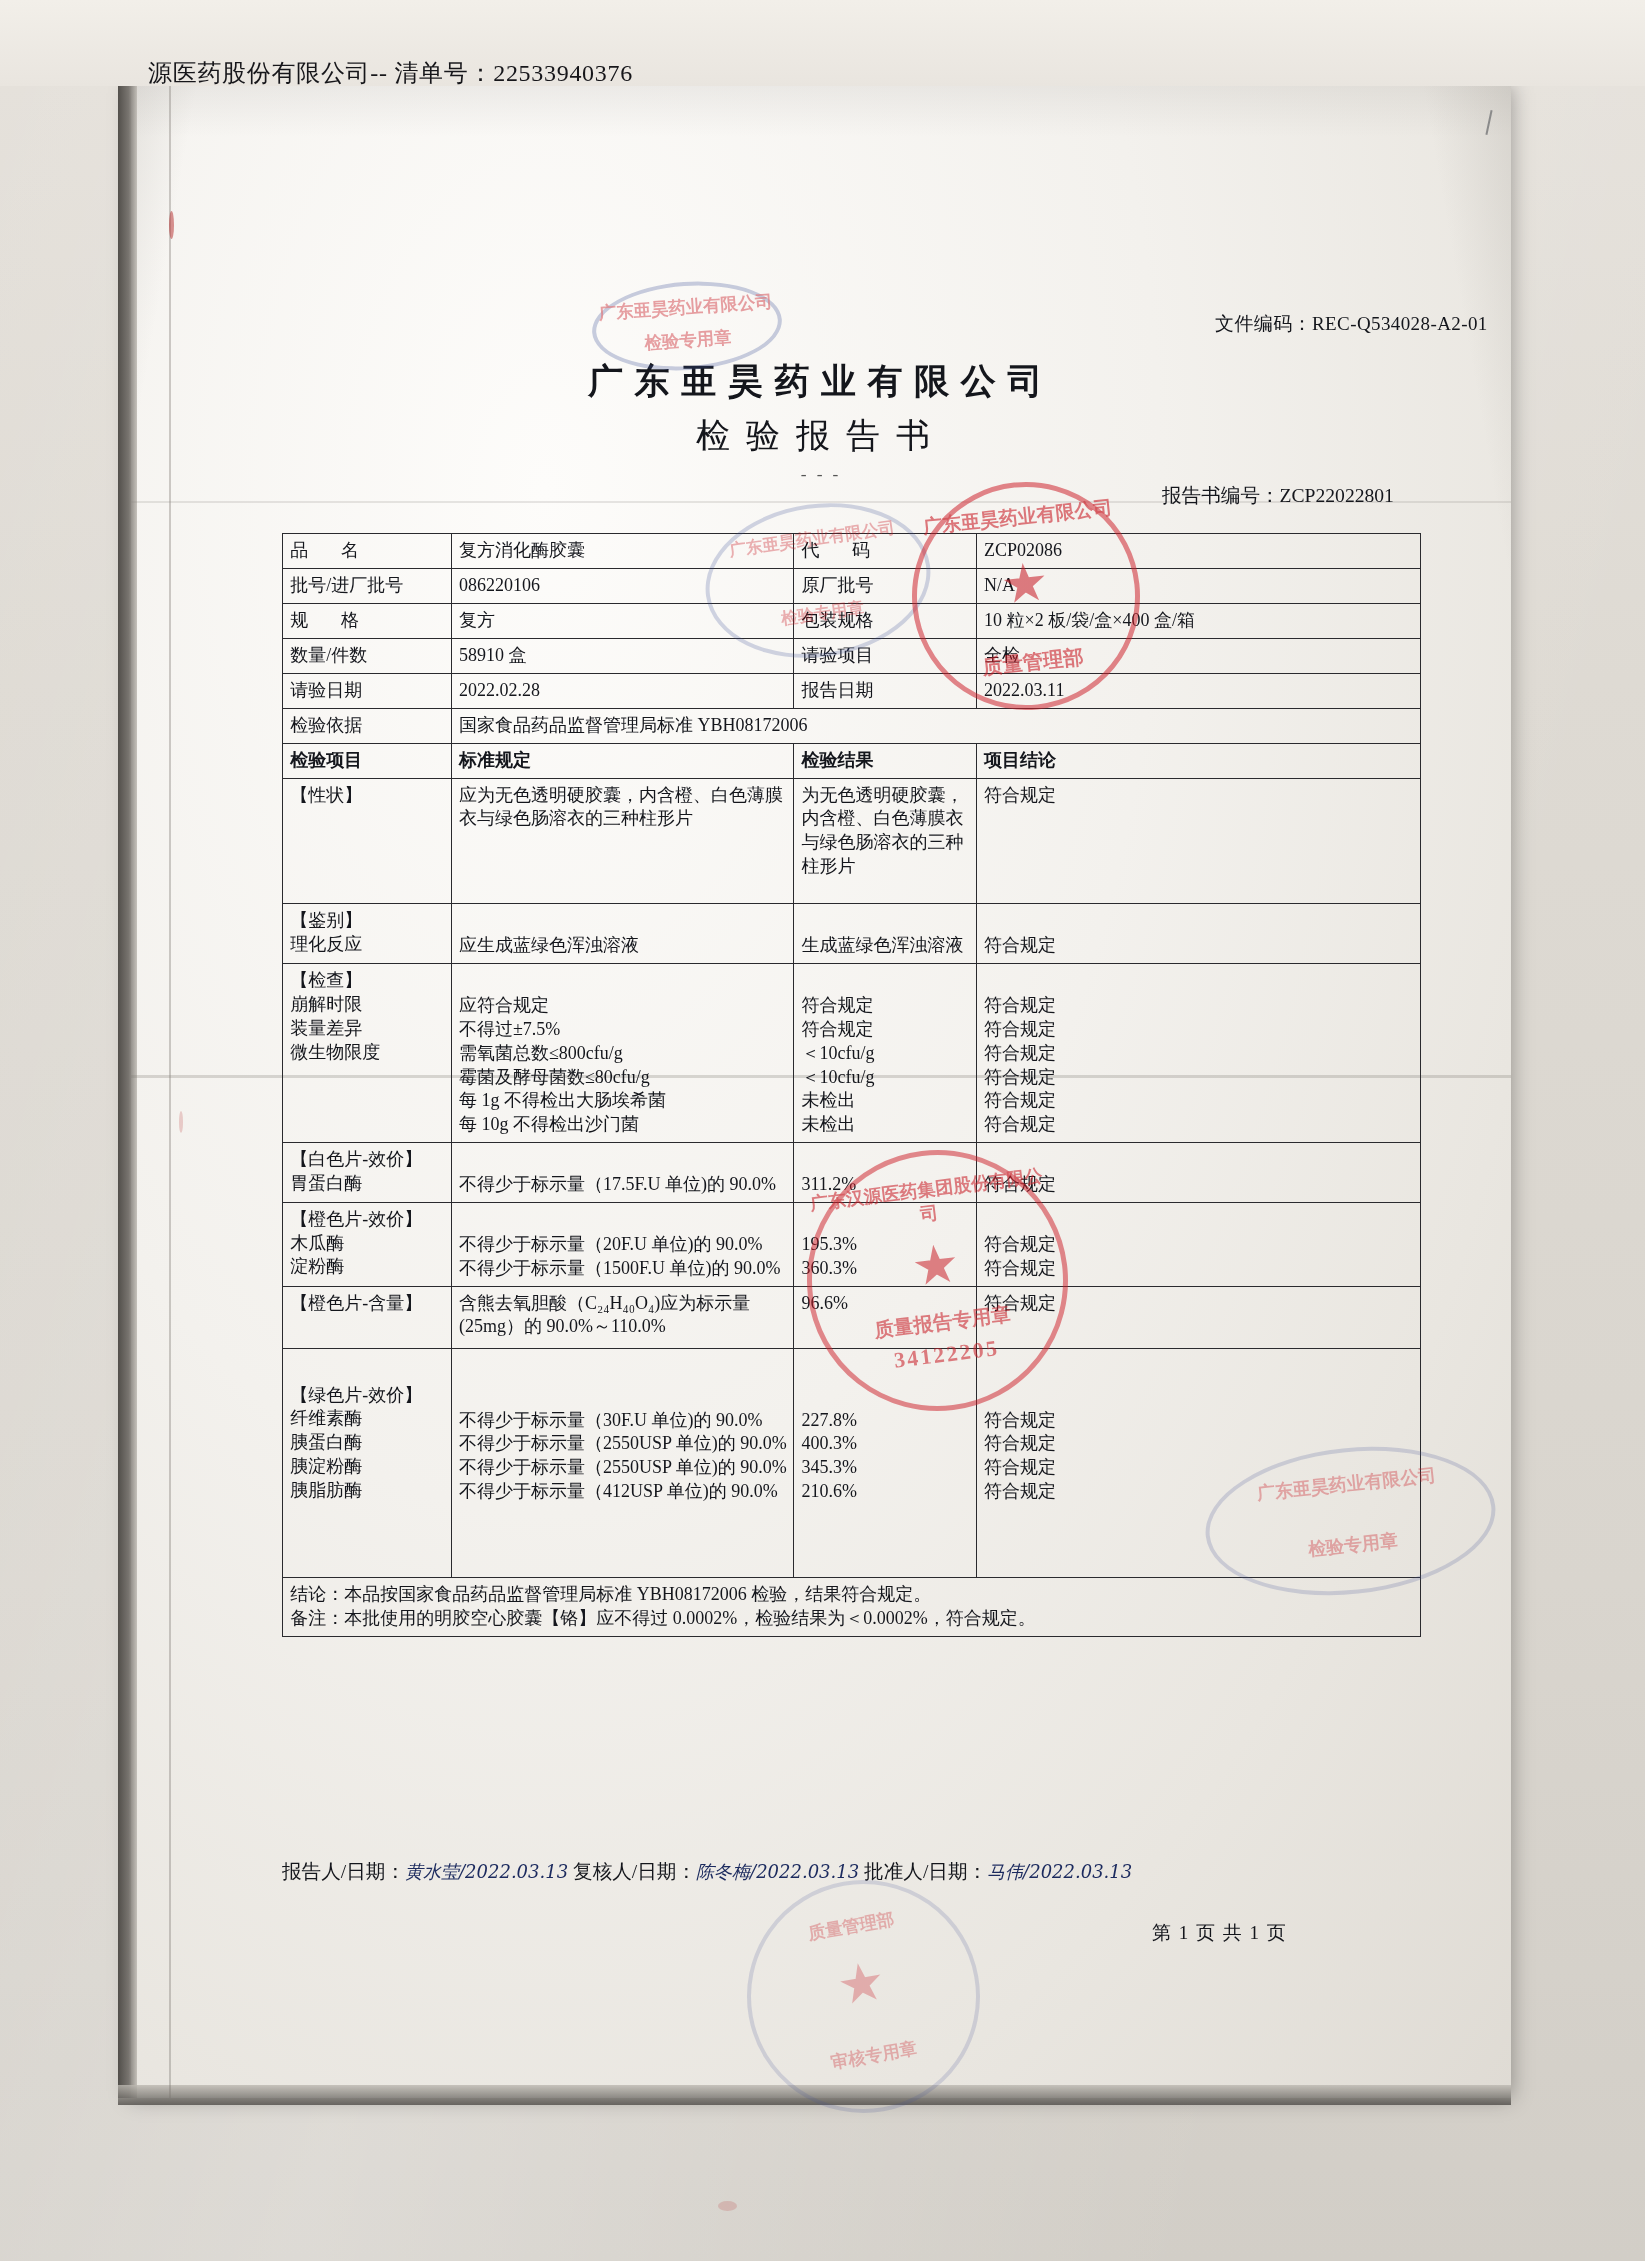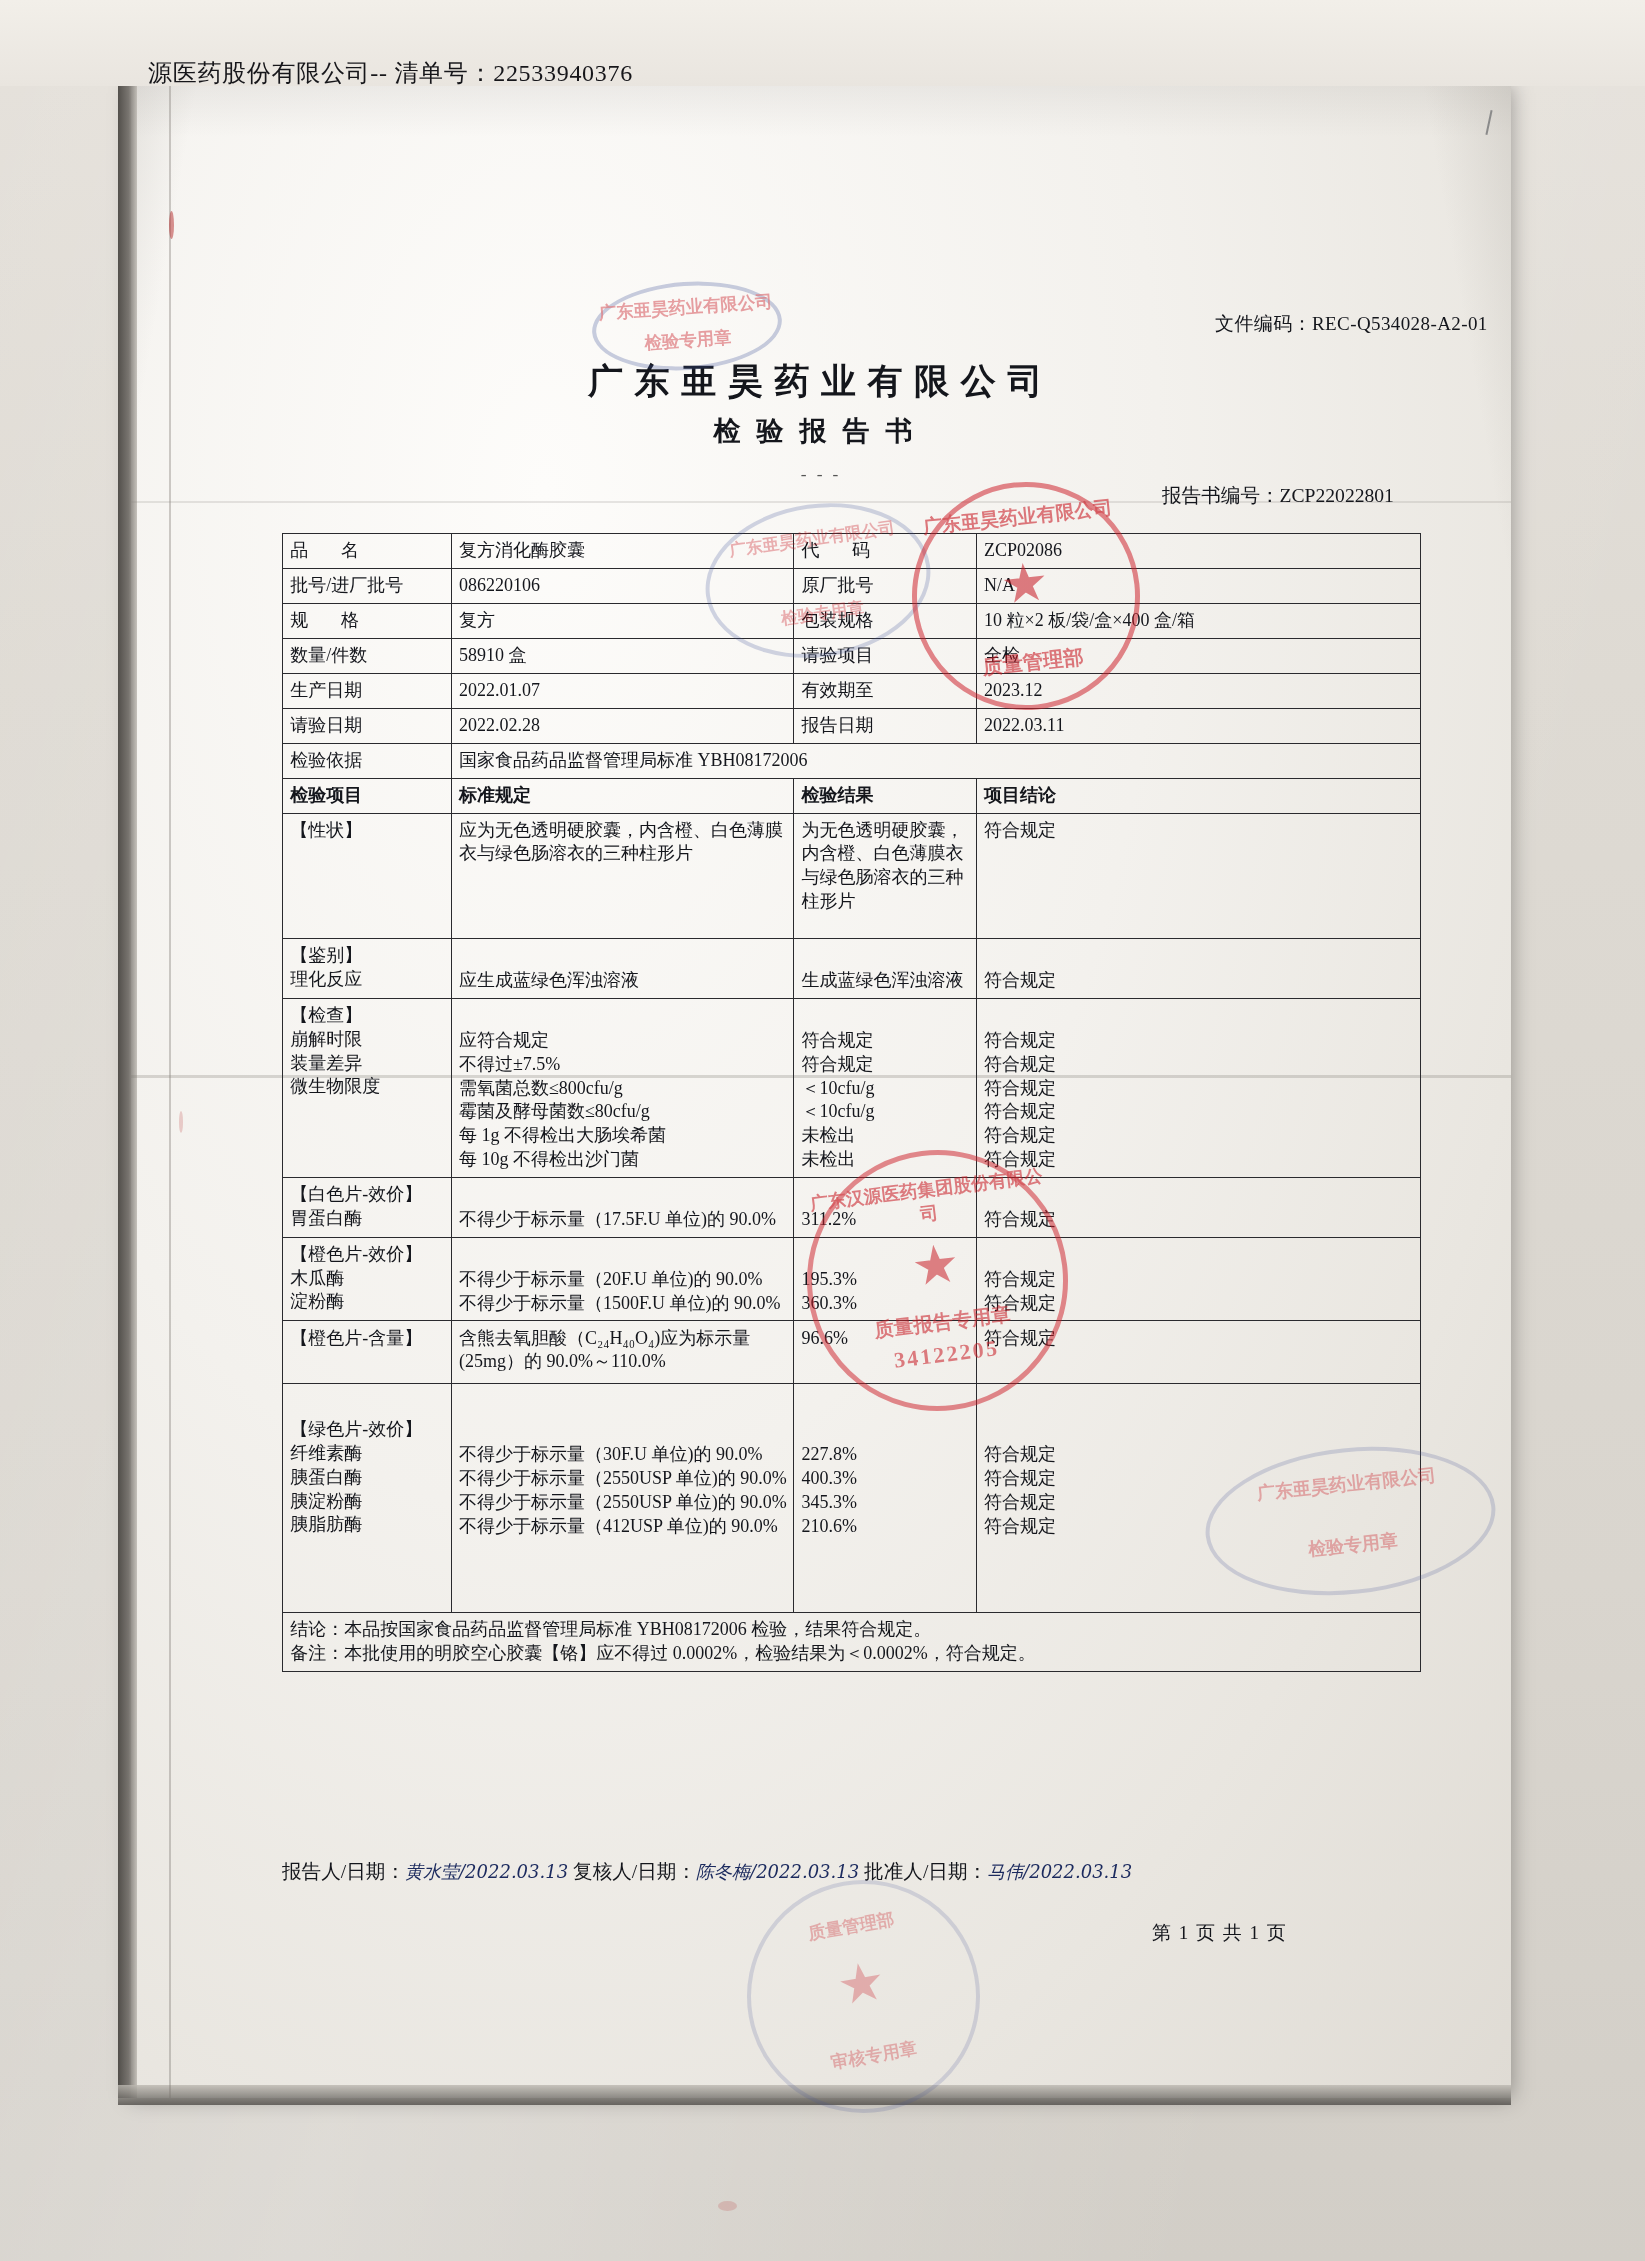--- a/index.html
+++ b/index.html
@@ -74,21 +74,21 @@
   .filecode{
     position:absolute;left:1084px;top:225px;font-size:19px;letter-spacing:0.4px;white-space:nowrap;
   }
   .company{
     position:absolute;left:0;top:272px;width:1380px;text-align:center;
     font-size:35px;letter-spacing:11.6px;font-weight:700;
     font-family:"Liberation Serif", serif;
   }
   .doctitle{
     position:absolute;left:0;top:327px;width:1380px;text-align:center;
-    font-size:27px;letter-spacing:16px;font-weight:700;
+    font-size:34px;letter-spacing:16px;font-weight:400;
   }
   .dashes{
     position:absolute;left:0;top:378px;width:1380px;text-align:center;font-size:17.4px;color:#555;
     letter-spacing:2.9px;
   }
   .reportno{
     position:absolute;left:1031px;top:396px;font-size:19.6px;white-space:nowrap;
   }
 
   
@@ -225,26 +225,20 @@
         <td class="lbl2-n">包装规格</td>
         <td>10 粒×2 板/袋/盒×400 盒/箱</td>
       </tr>
       <tr>
         <td class="lbl-n">数量/件数</td>
         <td>58910 盒</td>
         <td class="lbl2-n">请验项目</td>
         <td>全检</td>
       </tr>
       <tr>
-        <td class="lbl-n">生产日期</td>
-        <td>2022.01.07</td>
-        <td class="lbl2-n">有效期至</td>
-        <td>2023.12</td>
-      </tr>
-      <tr>
         <td class="lbl-n">请验日期</td>
         <td>2022.02.28</td>
         <td class="lbl2-n">报告日期</td>
         <td>2022.03.11</td>
       </tr>
       <tr>
         <td class="lbl-n">检验依据</td>
         <td colspan="3">国家食品药品监督管理局标准 YBH08172006</td>
       </tr>
 

